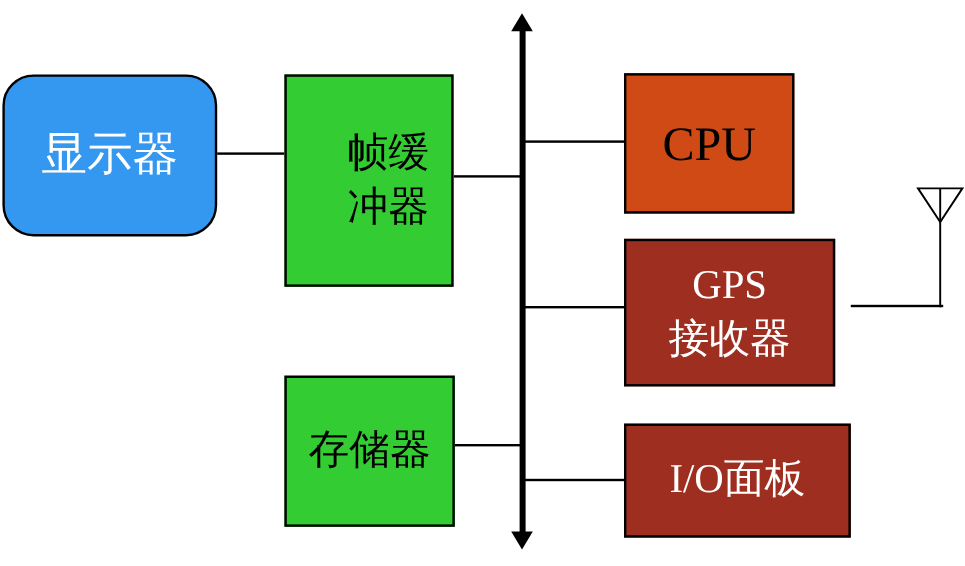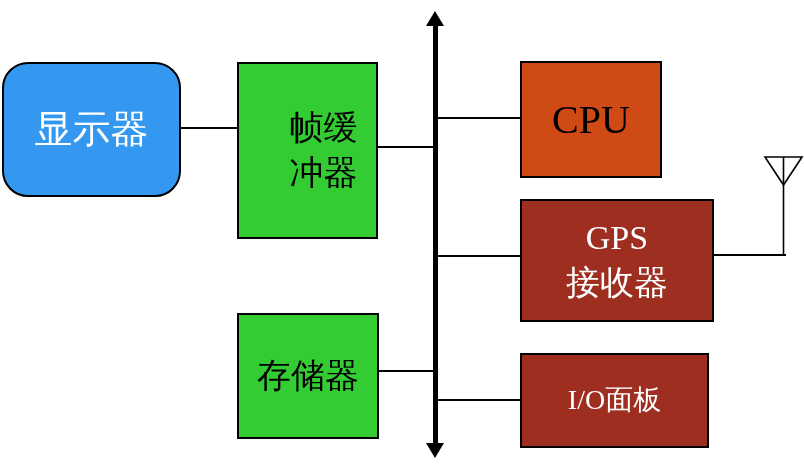--- a/index.html
+++ b/index.html
@@ -19,22 +19,22 @@
     justify-content: center;
     border: 2px solid #000000;
     box-sizing: border-box;
     text-align: center;
   }
   .node .label { white-space: pre-line; line-height: 1.3; }
   .node-display     { left: 2px;   top: 62px;  width: 179px; height: 135px; border-radius: 26px; font-size: 38px; }
   .node-framebuffer { left: 237px; top: 62px;  width: 141px; height: 177px; font-size: 34px; padding-left: 32px; }
   .node-memory      { left: 237px; top: 313px; width: 142px; height: 126px; font-size: 34px; }
   .node-cpu         { left: 520px; top: 61px;  width: 142px; height: 117px; font-size: 40px; text-align: right; }
-  .node-gps         { left: 520px; top: 199px; width: 194px; height: 123px; font-size: 34px; }
-  .node-io          { left: 520px; top: 353px; width: 189px; height: 95px;  font-size: 28px; }
+  .node-gps         { left: 520px; top: 199px; width: 176px; height: 123px; font-size: 34px; }
+  .node-io          { left: 520px; top: 353px; width: 189px; height: 95px;  font-size: 34px; }
   
   .bus-line {
     position: absolute;
     left: 433px; top: 20px;
     width: 5px; height: 426px;
     background: #000000;
   }
   .bus-arrow {
     position: absolute;
     width: 0; height: 0;

